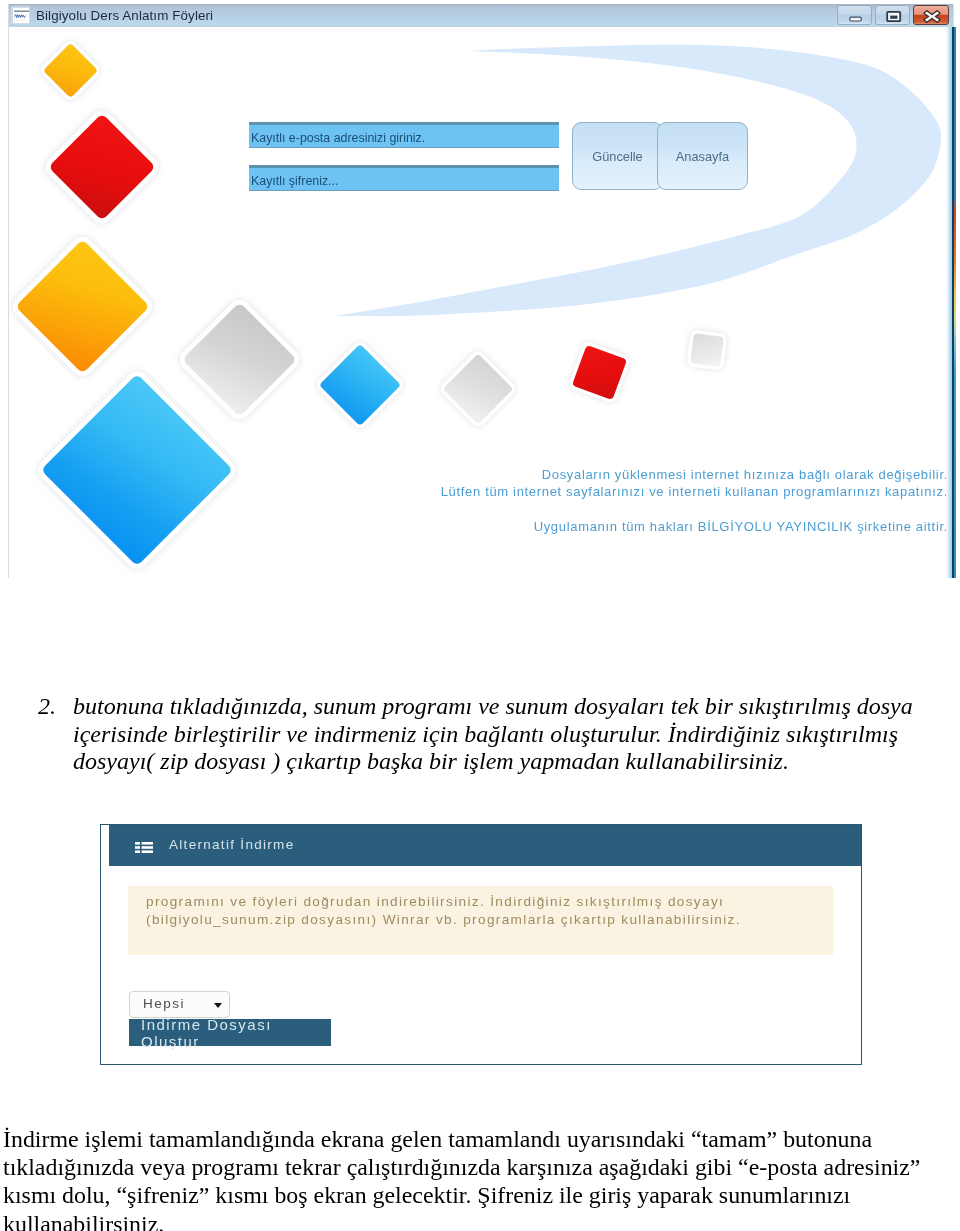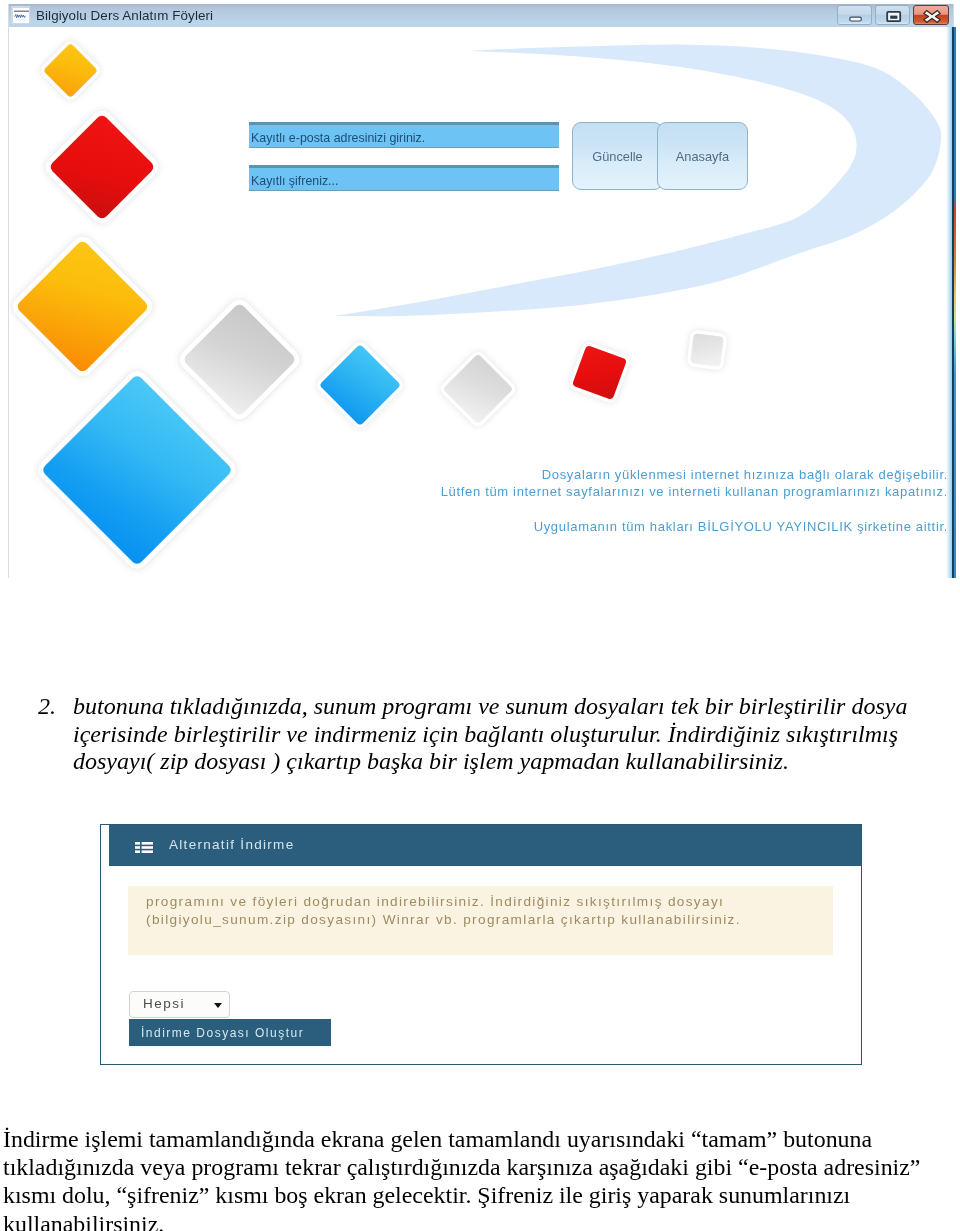--- a/index.html
+++ b/index.html
@@ -89,21 +89,21 @@
   #alert{position:absolute;left:27px;top:61px;width:705px;height:69px;background:#fbf3e2;box-sizing:border-box;
          font-family:"Liberation Sans",sans-serif;font-size:13.6px;line-height:18px;color:#9c8c62;
          padding:7px 0 0 18px;letter-spacing:1.35px;white-space:nowrap;}
   #sel{position:absolute;left:28px;top:166px;width:101px;height:27px;border:1px solid #d3d3d1;border-radius:4px;
        background:#fcfcfa;box-sizing:border-box;font-family:"Liberation Sans",sans-serif;font-size:13.5px;
        letter-spacing:1.5px;color:#4c4c4c;}
   #sel .lab{position:absolute;left:13px;top:4px;}
   #sel .arr{position:absolute;left:83.7px;top:10.7px;width:0;height:0;border-left:4px solid transparent;
             border-right:4px solid transparent;border-top:5.6px solid #111;}
   #mkbtn{position:absolute;left:28px;top:194px;width:202px;height:27px;background:#2b5e7d;
-         font-family:"Liberation Sans",sans-serif;font-size:12px;color:#d6e7ef;letter-spacing:1.5px;
+         font-family:"Liberation Sans",sans-serif;font-size:15px;color:#d6e7ef;letter-spacing:1.5px;
          display:flex;align-items:center;padding-left:12px;box-sizing:border-box;}
 </style>
 </head>
 <body>
 
 <div class="page">
 
   <div id="appwin">
     <div id="titlebar">
       <div id="tb-icon">
@@ -159,21 +159,21 @@
     </div>
   </div>
 
   <div id="sbar"></div>
   <div id="sbar2"></div>
   <div id="sbar3"></div>
 
   <div class="para" id="p2">
     <span class="num">2.</span>
     <div class="bodytxt">
-      <div class="jl">butonuna tıkladığınızda, sunum programı ve sunum dosyaları tek bir birleştirilir dosya</div>
+      <div class="jl">butonuna tıkladığınızda, sunum programı ve sunum dosyaları tek bir sıkıştırılmış dosya</div>
       <div class="jl">içerisinde birleştirilir ve indirmeniz için bağlantı oluşturulur. İndirdiğiniz sıkıştırılmış</div>
       <div class="jl last">dosyayı( zip dosyası ) çıkartıp başka bir işlem yapmadan kullanabilirsiniz.</div>
     </div>
   </div>
 
   <div id="card">
     <div id="card-head">
       <span class="ico">
         <svg viewBox="0 0 18 11" width="18" height="11">
           <rect x="0" y="0" width="5" height="2.6" fill="#ffffff"></rect>

